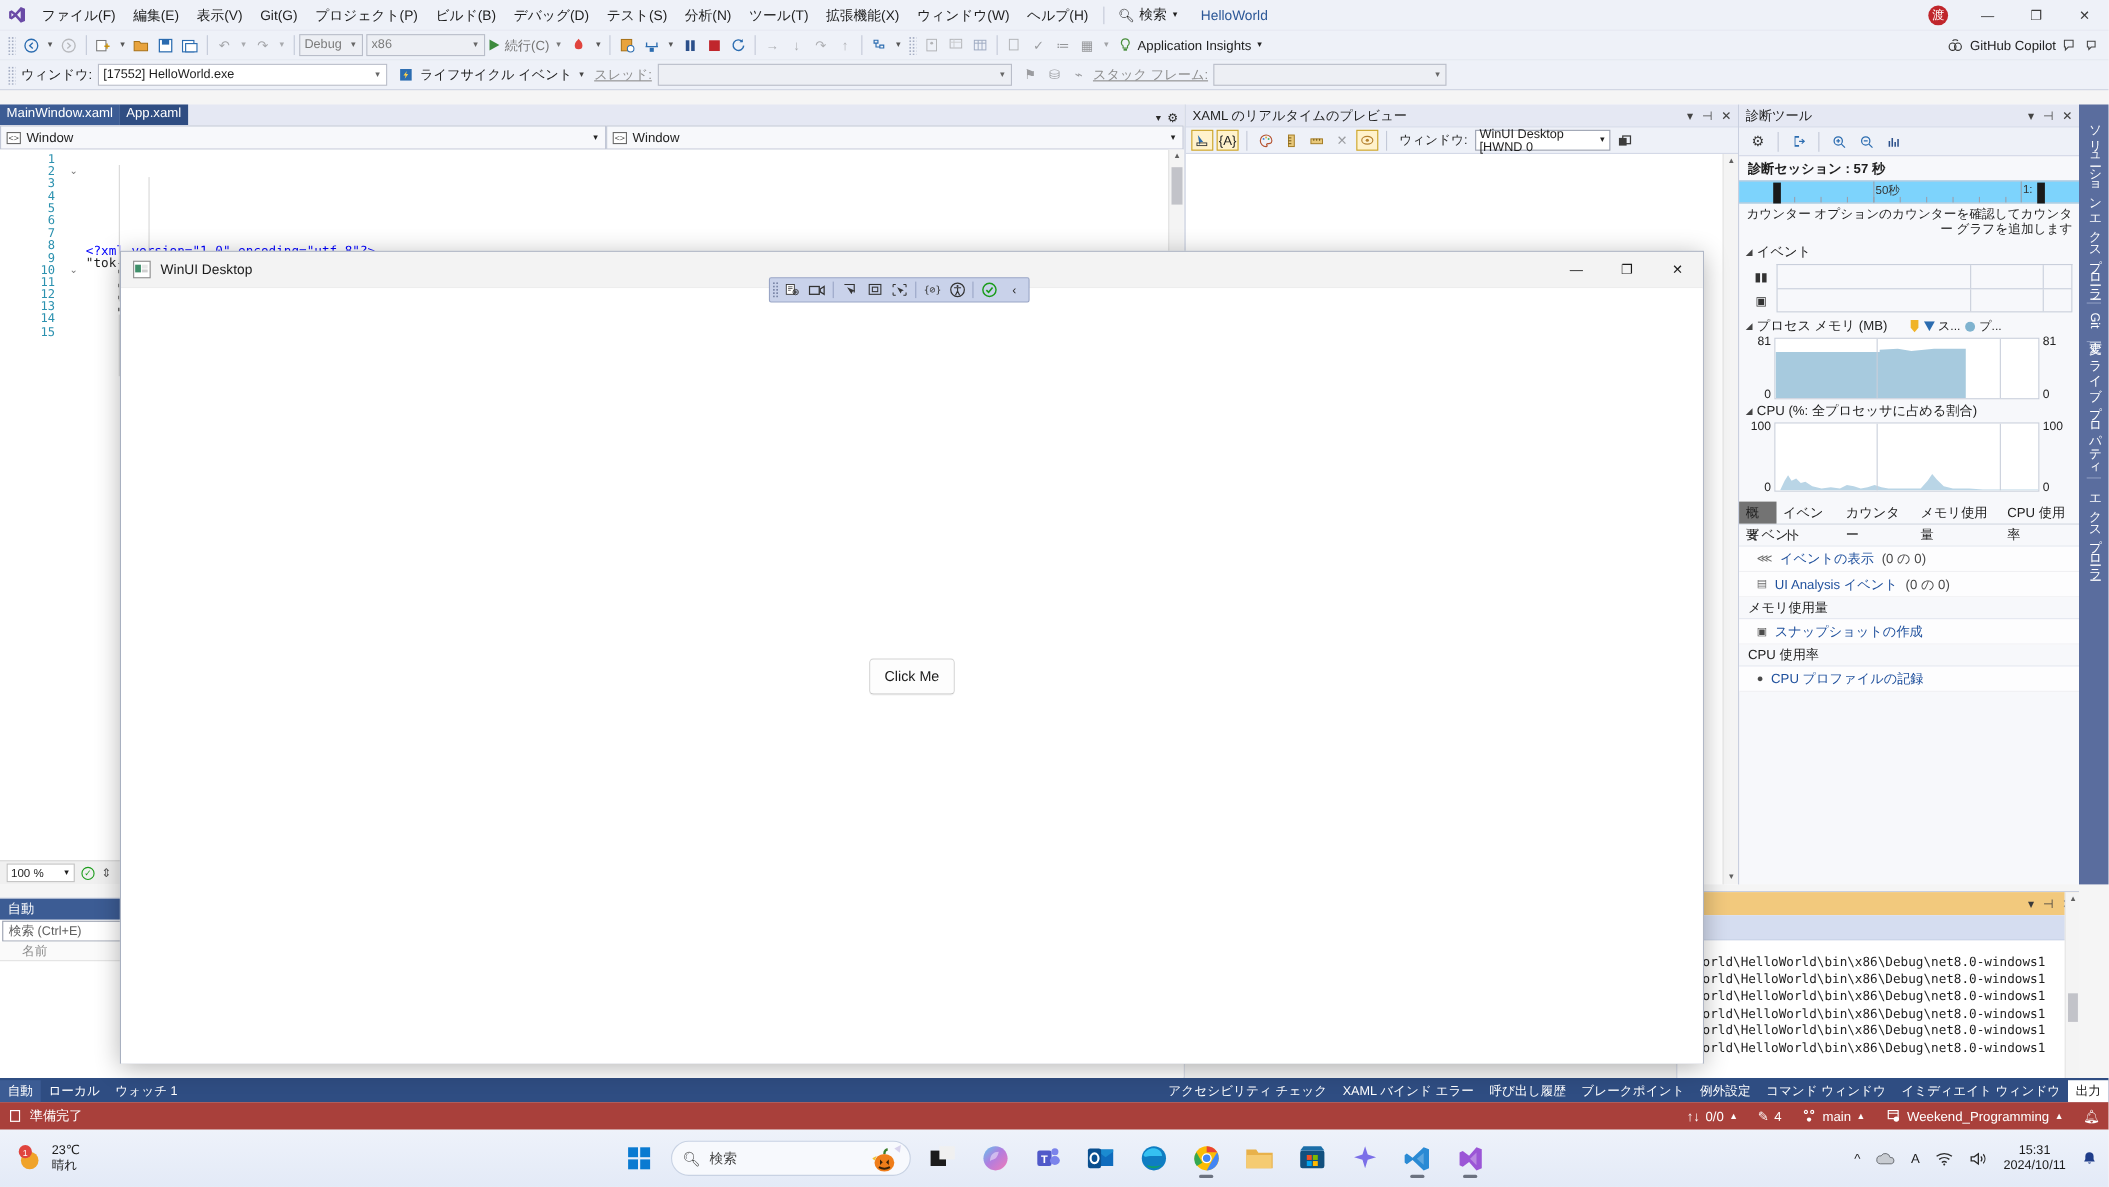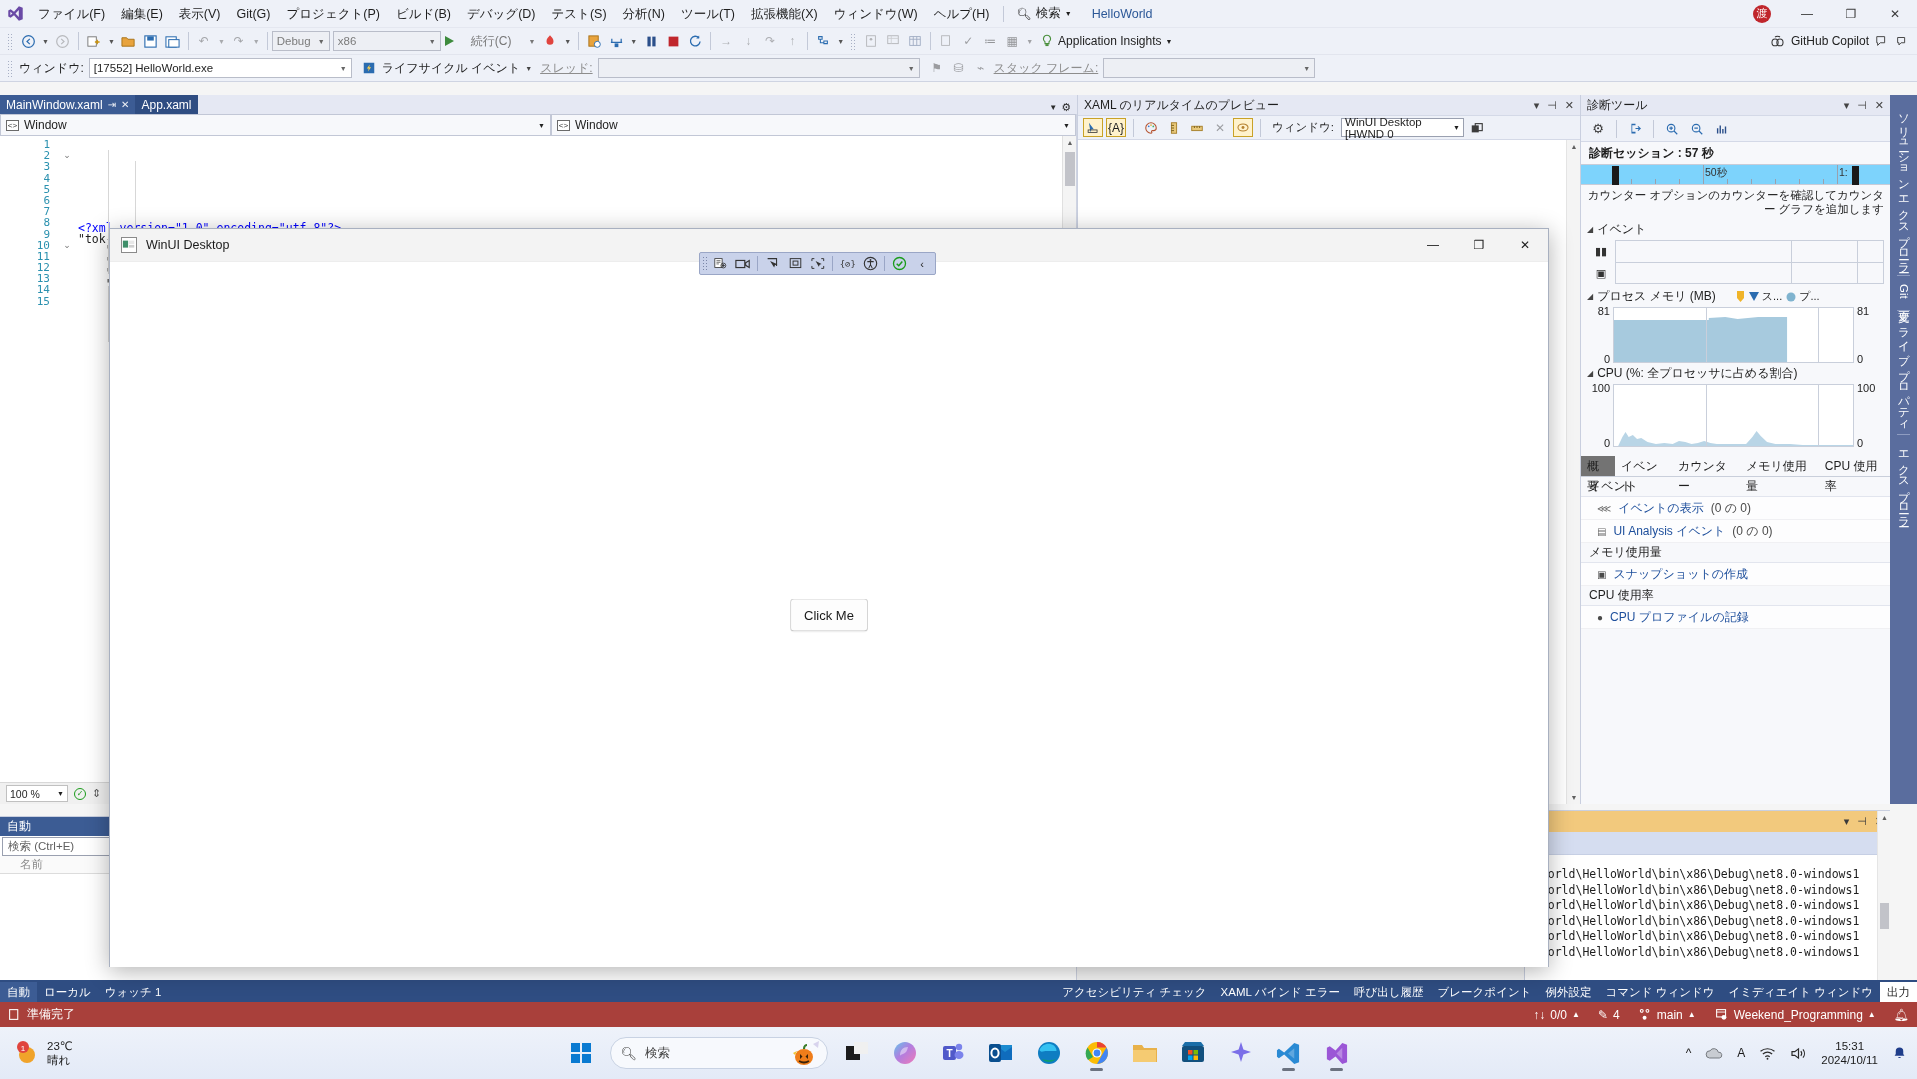--- a/index.html
+++ b/index.html
@@ -50,42 +50,42 @@
     padding:0 2px; font-size:12px; color:#4a4a4a;
   }
   .tb-sep { width:1px; height:18px; background:#c3c9d8; margin:0 4px; }
   .tb-caret { font-size:7px; color:#555; padding:0 3px; }
   .combo {
     height:20px; border:1px solid #b9bdc9; background:#edeff4; color:#7b7b7b;
     font-size:11.5px; display:flex; align-items:center; padding:0 4px; position:relative;
   }
   .combo .cv { flex:1; overflow:hidden; white-space:nowrap; }
   .combo .ca { font-size:7px; color:#666; margin-left:4px; }
-  .run-btn { display:flex; align-items:center; gap:17px; height:22px; padding:0 4px; font-size:12px; color:#333; }
+  .run-btn { display:flex; align-items:center; gap:5px; height:22px; padding:0 4px; font-size:12px; color:#333; }
   .tri-green { width:0;height:0;border-left:9px solid #3d8b3d;border-top:5.5px solid transparent;border-bottom:5.5px solid transparent; }
   .appins { display:flex; align-items:center; gap:4px; font-size:12px; color:#222; padding:0 4px; }
   .toolbar-right { margin-left:auto; display:flex; align-items:center; gap:6px; padding-right:8px; font-size:12px; color:#222; }
 
   
   .toolbar2 {
     position:absolute; left:0; top:55px; width:1917px; height:27px;
     background:#eef1f8; display:flex; align-items:center; padding-left:4px;
     border-bottom:1px solid #cfd4e2;
   }
   .t2-label { font-size:12px; color:#222; margin:0 5px 0 2px; white-space:nowrap; }
   .t2-label.dim { color:#8d8d8d;text-decoration:underline; }
 
   
   .tabstrip {
     position:absolute; left:0; top:95px; width:1077px; height:19px;
     background:#e5e8f3; display:flex; align-items:flex-end;
   }
   .doc-tab {
     height:19px; display:flex; align-items:center; gap:5px; padding:0 6px;
-    font-size:12px; color:#fff; background:#3c5c94; white-space:nowrap;
+    font-size:12px; color:#fff; background:#3c5c94; white-space:nowrap;flex-direction:column;
   }
   .doc-tab.inactive { background:#2f4d82; }
   .doc-tab .pin, .doc-tab .x { font-size:10px; opacity:.9; }
   .tabstrip-right { margin-left:auto; display:flex; align-items:center; gap:4px; padding-right:6px; }
 
   
   .editor-pane {
     position:absolute; left:0; top:114px; width:1077px; height:690px;
     background:#fff; border-right:1px solid #cfd4e2;
   }

